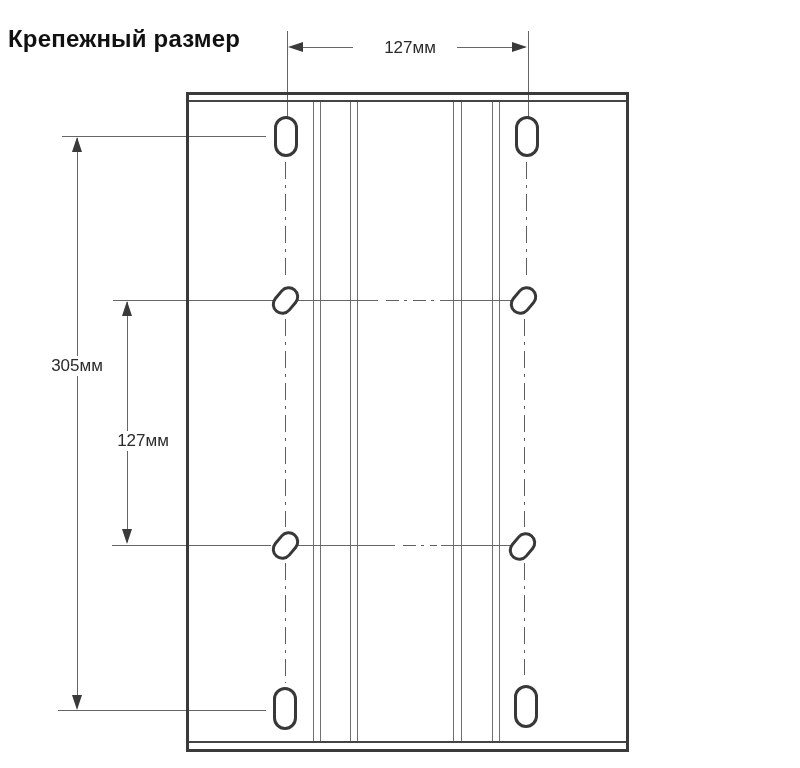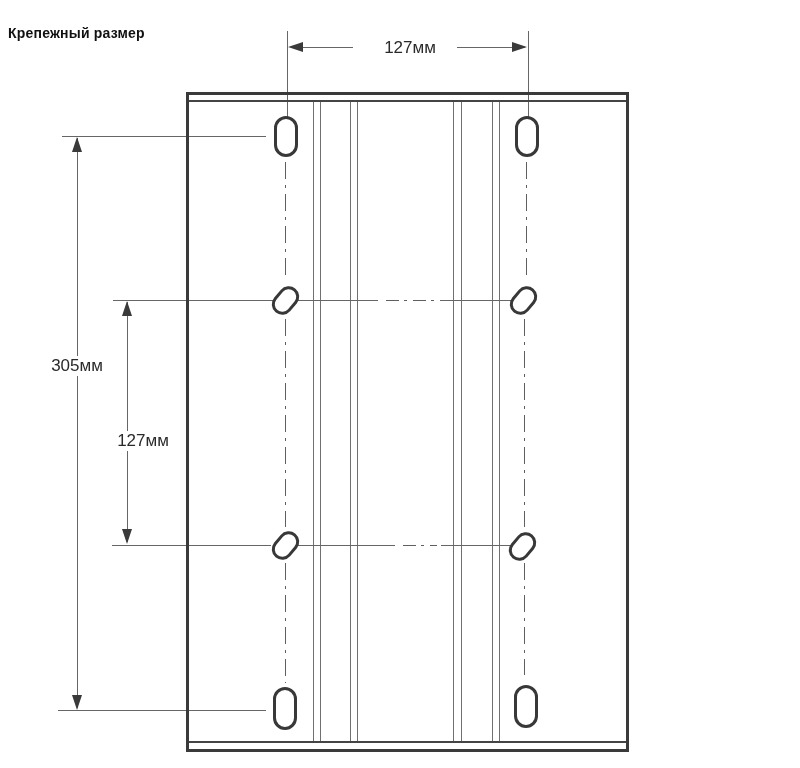--- a/index.html
+++ b/index.html
@@ -3,21 +3,21 @@
 <meta charset="utf-8">
 <style>
   html,body { margin:0; padding:0; background:#ffffff; }
   .canvas {
     position:relative; width:800px; height:768px; background:#ffffff;
     font-family:"Liberation Sans", sans-serif; overflow:hidden;
     color:#1c1c1c;
   }
   .title {
     position:absolute; left:8px; top:25px;
-    font-size:14px; font-weight:bold; color:#111; letter-spacing:0.2px;
+    font-size:24px; font-weight:bold; color:#111; letter-spacing:0.2px;
     white-space:nowrap;
   }
   
   .hl { position:absolute; height:1px; background:#666; }
   .vl { position:absolute; width:1px; background:#666; }
   
   .cdv { position:absolute; width:1px;
     background-image:repeating-linear-gradient(to bottom,
       #5f5f5f 0 17px, transparent 17px 23px, #5f5f5f 23px 26px, transparent 26px 32px); }
   .cdh { position:absolute; height:1px;

